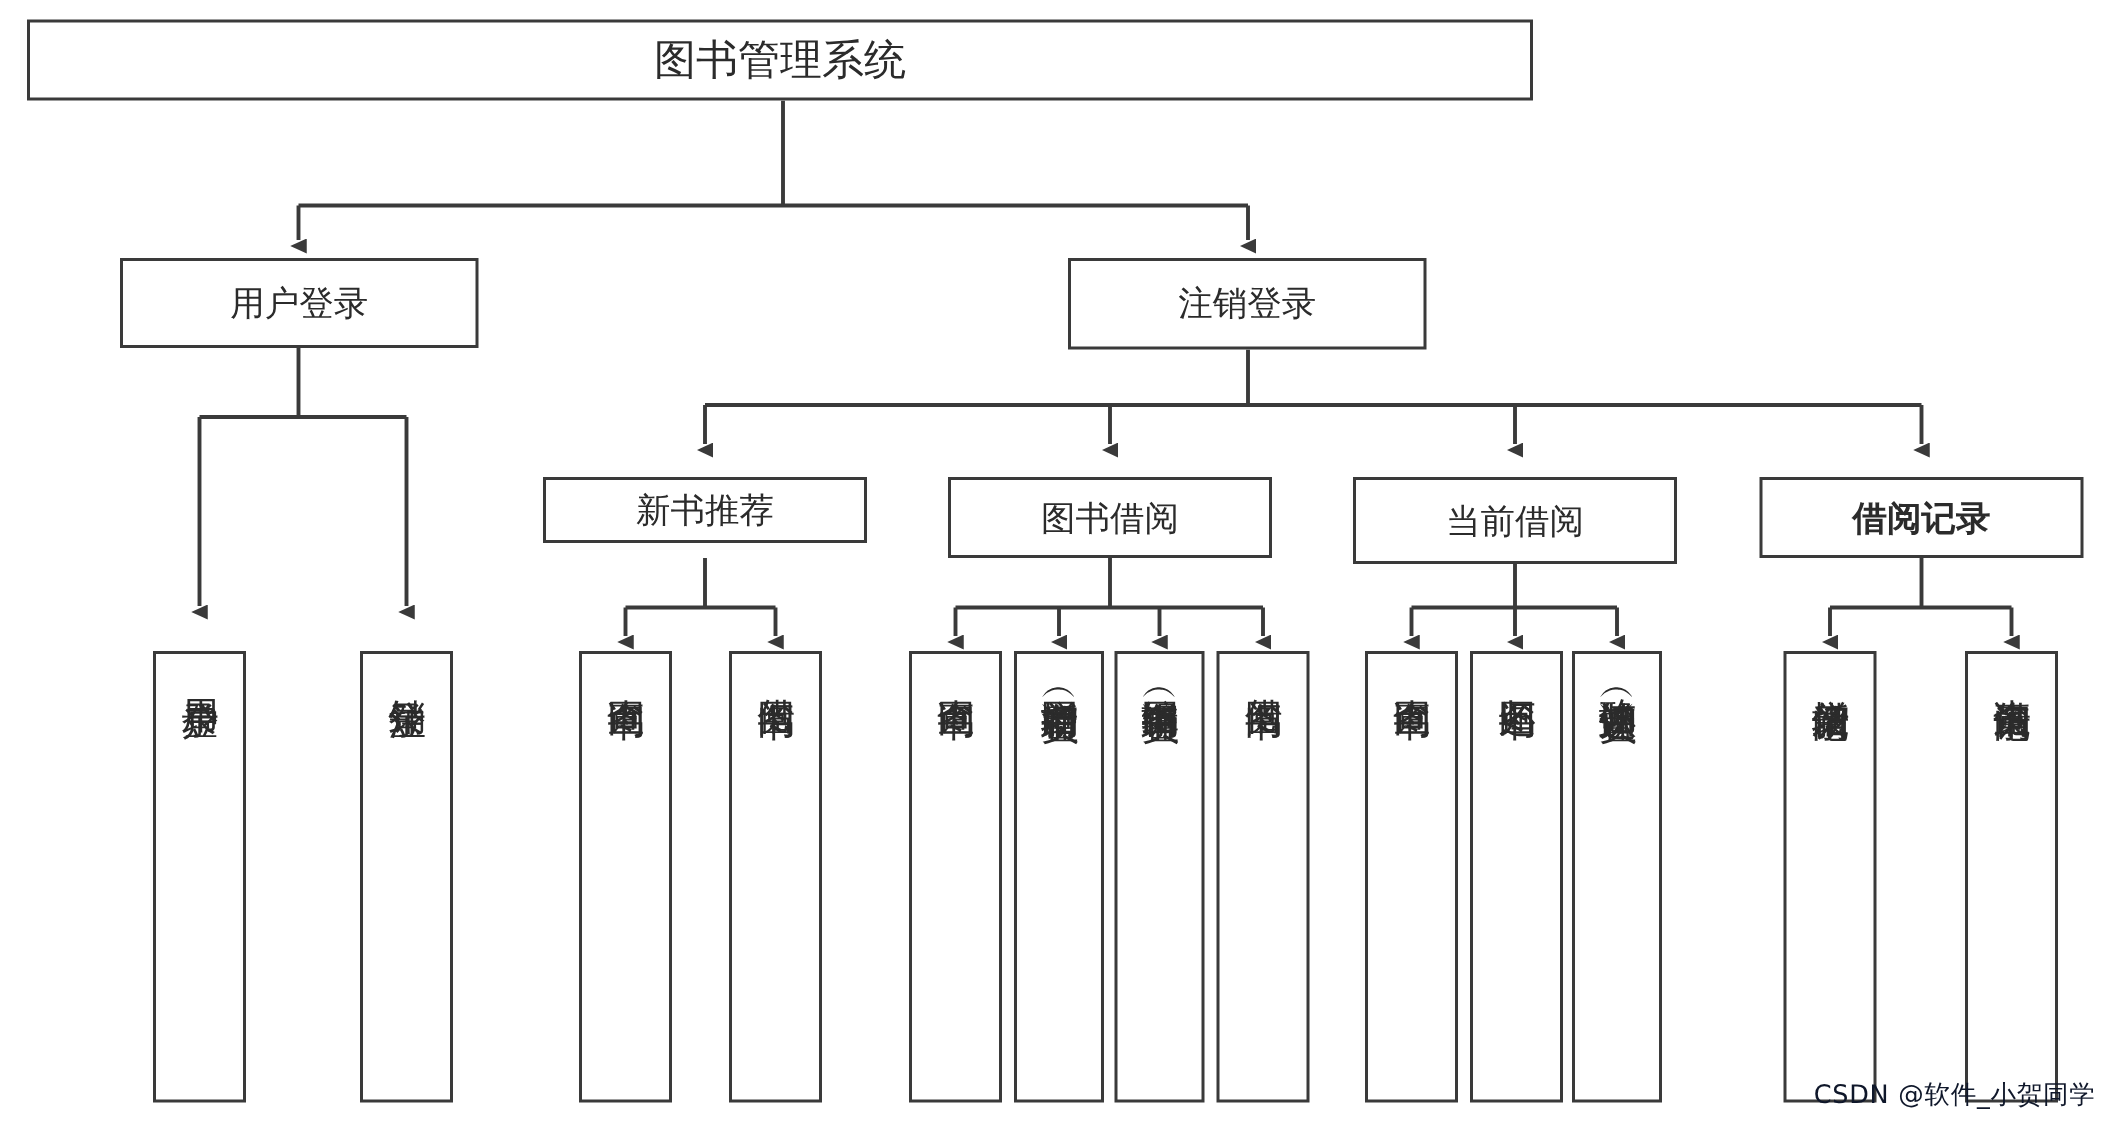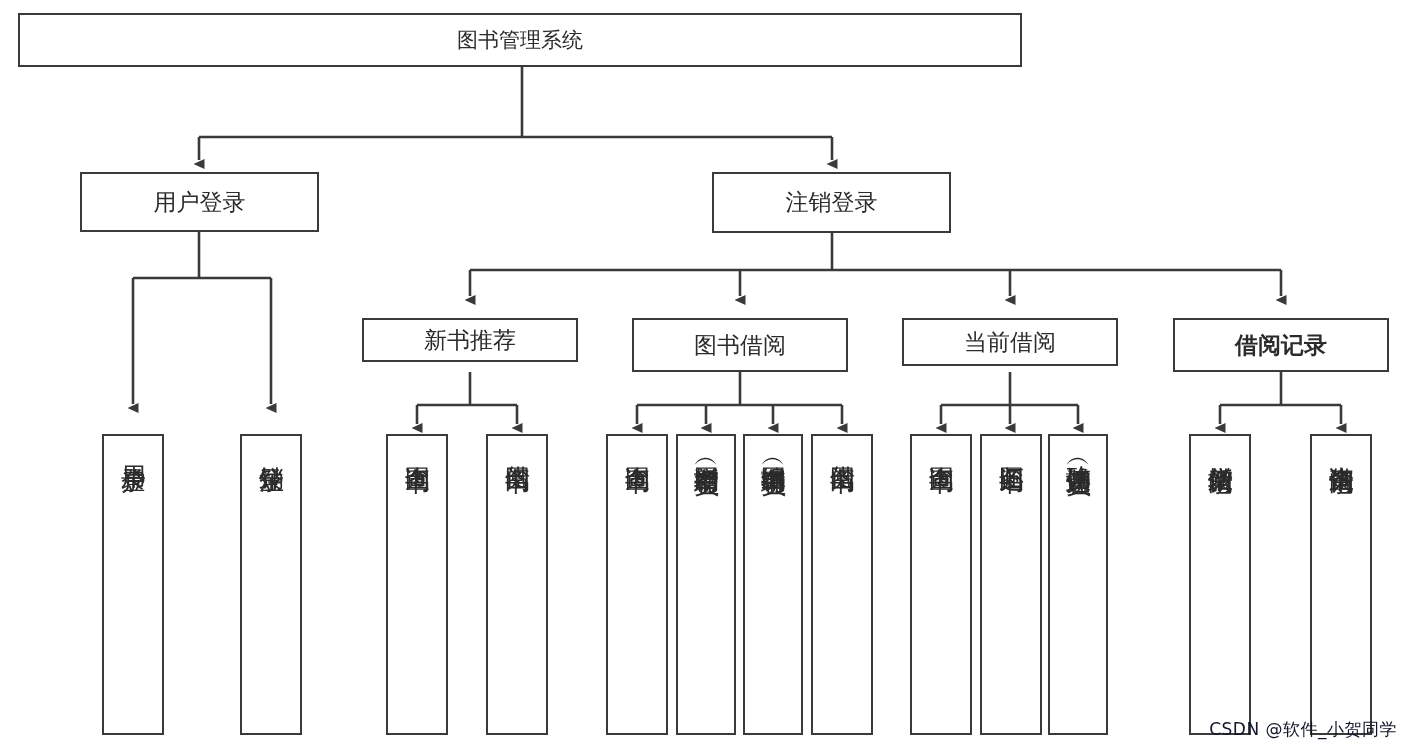--- a/index.html
+++ b/index.html
@@ -28,21 +28,21 @@
     position: absolute;
     box-sizing: border-box;
     background: #ffffff;
     border: 2px solid #3a3a3a;
     display: flex;
     align-items: center;
     justify-content: center;
     color: #2b2b2b;
   }
   .node.root {
-    font-size: 21px;
+    font-size: 28px;
   }
   .node.level2 {
     font-size: 23px;
   }
   .node.leaf {
     align-items: flex-start;
     justify-content: center;
     padding-top: 10px;
   }
   .vtext {
@@ -133,21 +133,21 @@
   <div class="node level2" style="left:712px; top:172px; width:239px; height:61px;">
     <span class="htext">注销登录</span>
   </div>
 
   <div class="node level2" style="left:362px; top:318px; width:216px; height:44px;">
     <span class="htext">新书推荐</span>
   </div>
   <div class="node level2" style="left:632px; top:318px; width:216px; height:54px;">
     <span class="htext">图书借阅</span>
   </div>
-  <div class="node level2" style="left:902px; top:318px; width:216px; height:48px;">
+  <div class="node level2" style="left:902px; top:318px; width:216px; height:58px;">
     <span class="htext">当前借阅</span>
   </div>
   <div class="node level2" style="left:1173px; top:318px; width:216px; height:54px;font-weight:bold;">
     <span class="htext">借阅记录</span>
   </div>
 
   <div class="node leaf" style="left:102px; top:434px; width:62px; height:301px;">
     <span class="vtext">用户登录</span>
   </div>
   <div class="node leaf" style="left:240px; top:434px; width:62px; height:301px;">

